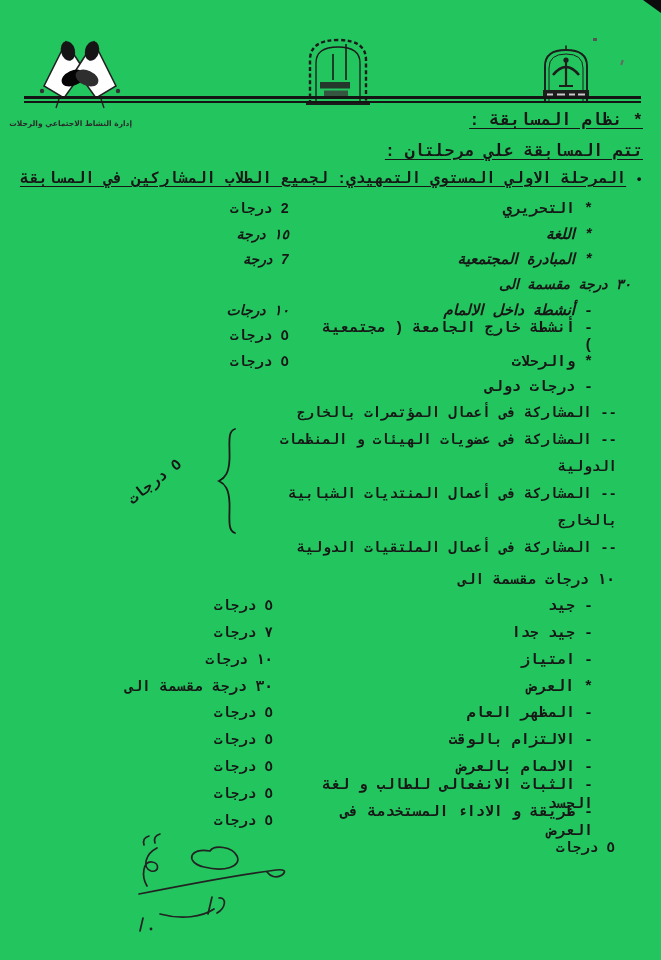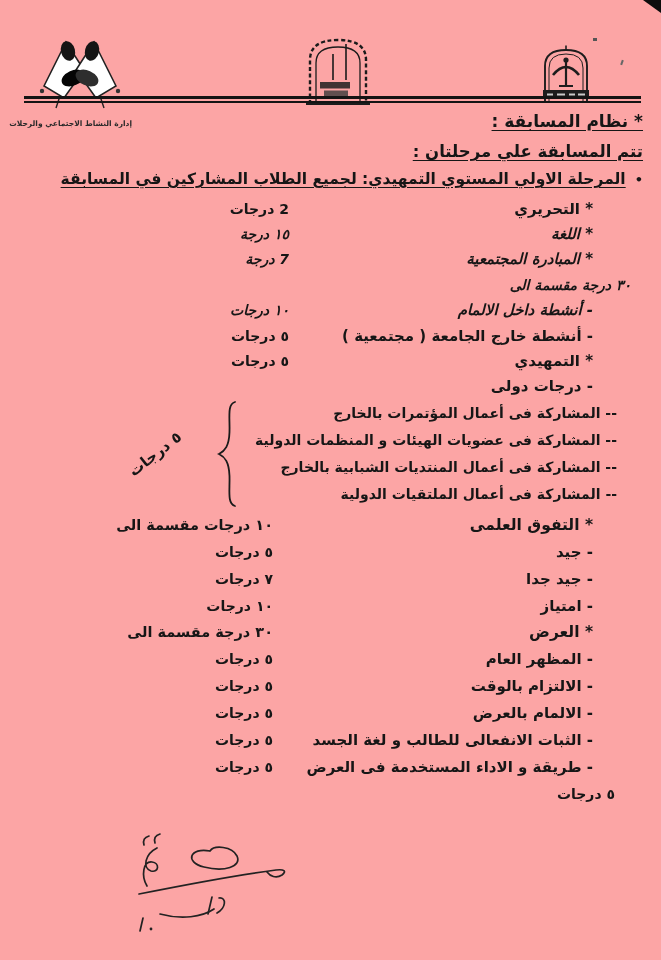--- a/index.html
+++ b/index.html
@@ -1,37 +1,37 @@
 <!DOCTYPE html>
 <html lang="ar" dir="rtl"><head>
 <meta charset="utf-8">
 <style>
   html,body{margin:0;padding:0;background:#e8e8e6;}
   .page{
     position:relative;width:661px;height:960px;margin:0 auto;
-    background:#fca5a5;overflow:hidden;direction:rtl;
+    background:#22c55e;overflow:hidden;direction:rtl;
     font-family:"DejaVu Sans",sans-serif;color:#161616;
   }
   
   .corner-mark{position:absolute;top:0;right:0;width:0;height:0;
     border-top:13px solid #0c0c0c;border-left:18px solid transparent;}
   .speck-a{position:absolute;top:38px;right:64px;width:4px;height:3px;background:#555;}
   .speck-b{position:absolute;top:60px;right:38px;width:2px;height:5px;background:#666;transform:rotate(20deg);}
   
   .logo{position:absolute;}
   .logo-left{top:36px;left:28px;width:104px;text-align:center;}
   .logo-left .caption{font-size:7.5px;font-weight:bold;color:#2a2a2a;
     filter:blur(0.35px);white-space:nowrap;margin-top:1px;}
   .logo-center{top:32px;left:303px;}
   .logo-right{top:44px;left:537px;}
   
   .rule{position:absolute;top:96px;left:24px;width:617px;height:2px;
     border-top:3.5px solid #141414;border-bottom:2.5px solid #141414;}
   
-  .content{position:absolute;top:110px;right:18px;left:18px;}
+  .content{position:absolute;top:110px;right:18px;left:18px;font-family:Liberation Mono, monospace;}
   .h1{font-size:17px;font-weight:bold;line-height:22px;
     text-decoration:underline;text-underline-offset:3px;}
   .h2{font-size:16.5px;font-weight:bold;line-height:22px;margin-top:9px;
     text-decoration:underline;text-underline-offset:3px;}
   .bullet-line{display:flex;gap:9px;margin-top:5px;font-size:15.5px;
     font-weight:bold;line-height:23px;align-items:flex-start;}
   .bullet-marker{font-size:13px;line-height:23px;}
   .bullet-text{text-decoration:underline;text-underline-offset:3px;}
   
   .rows{margin-top:5px;}
@@ -140,21 +140,21 @@
       </div>
       <div class="srow it">
         <div class="rlabel">- أنشطة داخل الالمام</div>
         <div class="rvalue">١٠ درجات</div>
       </div>
       <div class="srow">
         <div class="rlabel">- أنشطة خارج الجامعة ( مجتمعية )</div>
         <div class="rvalue">٥ درجات</div>
       </div>
       <div class="srow">
-        <div class="rlabel">* التمهيدي</div>
+        <div class="rlabel">* والرحلات</div>
         <div class="rvalue">٥ درجات</div>
       </div>
       <div class="srow">
         <div class="rlabel">- درجات دولى</div>
         <div class="rvalue"></div>
       </div>
     </div>
 
     <div class="bracket">
       <div class="bitems">
@@ -168,21 +168,20 @@
           <path d="M19,2 C11,4 14,18 13.5,32 C13,46 9,51 3,54 C9,57 13,62 13.5,76 C14,90 11,104 19,106" fill="none" stroke="#1a1a1a" stroke-width="1.8" stroke-linecap="round"></path>
         </svg>
       </div>
       <div class="bscore">
         <span>٥ درجات</span>
       </div>
     </div>
 
     <div class="sec">
       <div class="sechead gap">
-        <div class="rlabel">* التفوق العلمى</div>
         <div class="rvalue">١٠ درجات مقسمة الى</div>
       </div>
       <div class="srow">
         <div class="rlabel">- جيد</div>
         <div class="rvalue">٥ درجات</div>
       </div>
       <div class="srow">
         <div class="rlabel">- جيد جدا</div>
         <div class="rvalue">٧ درجات</div>
       </div>

